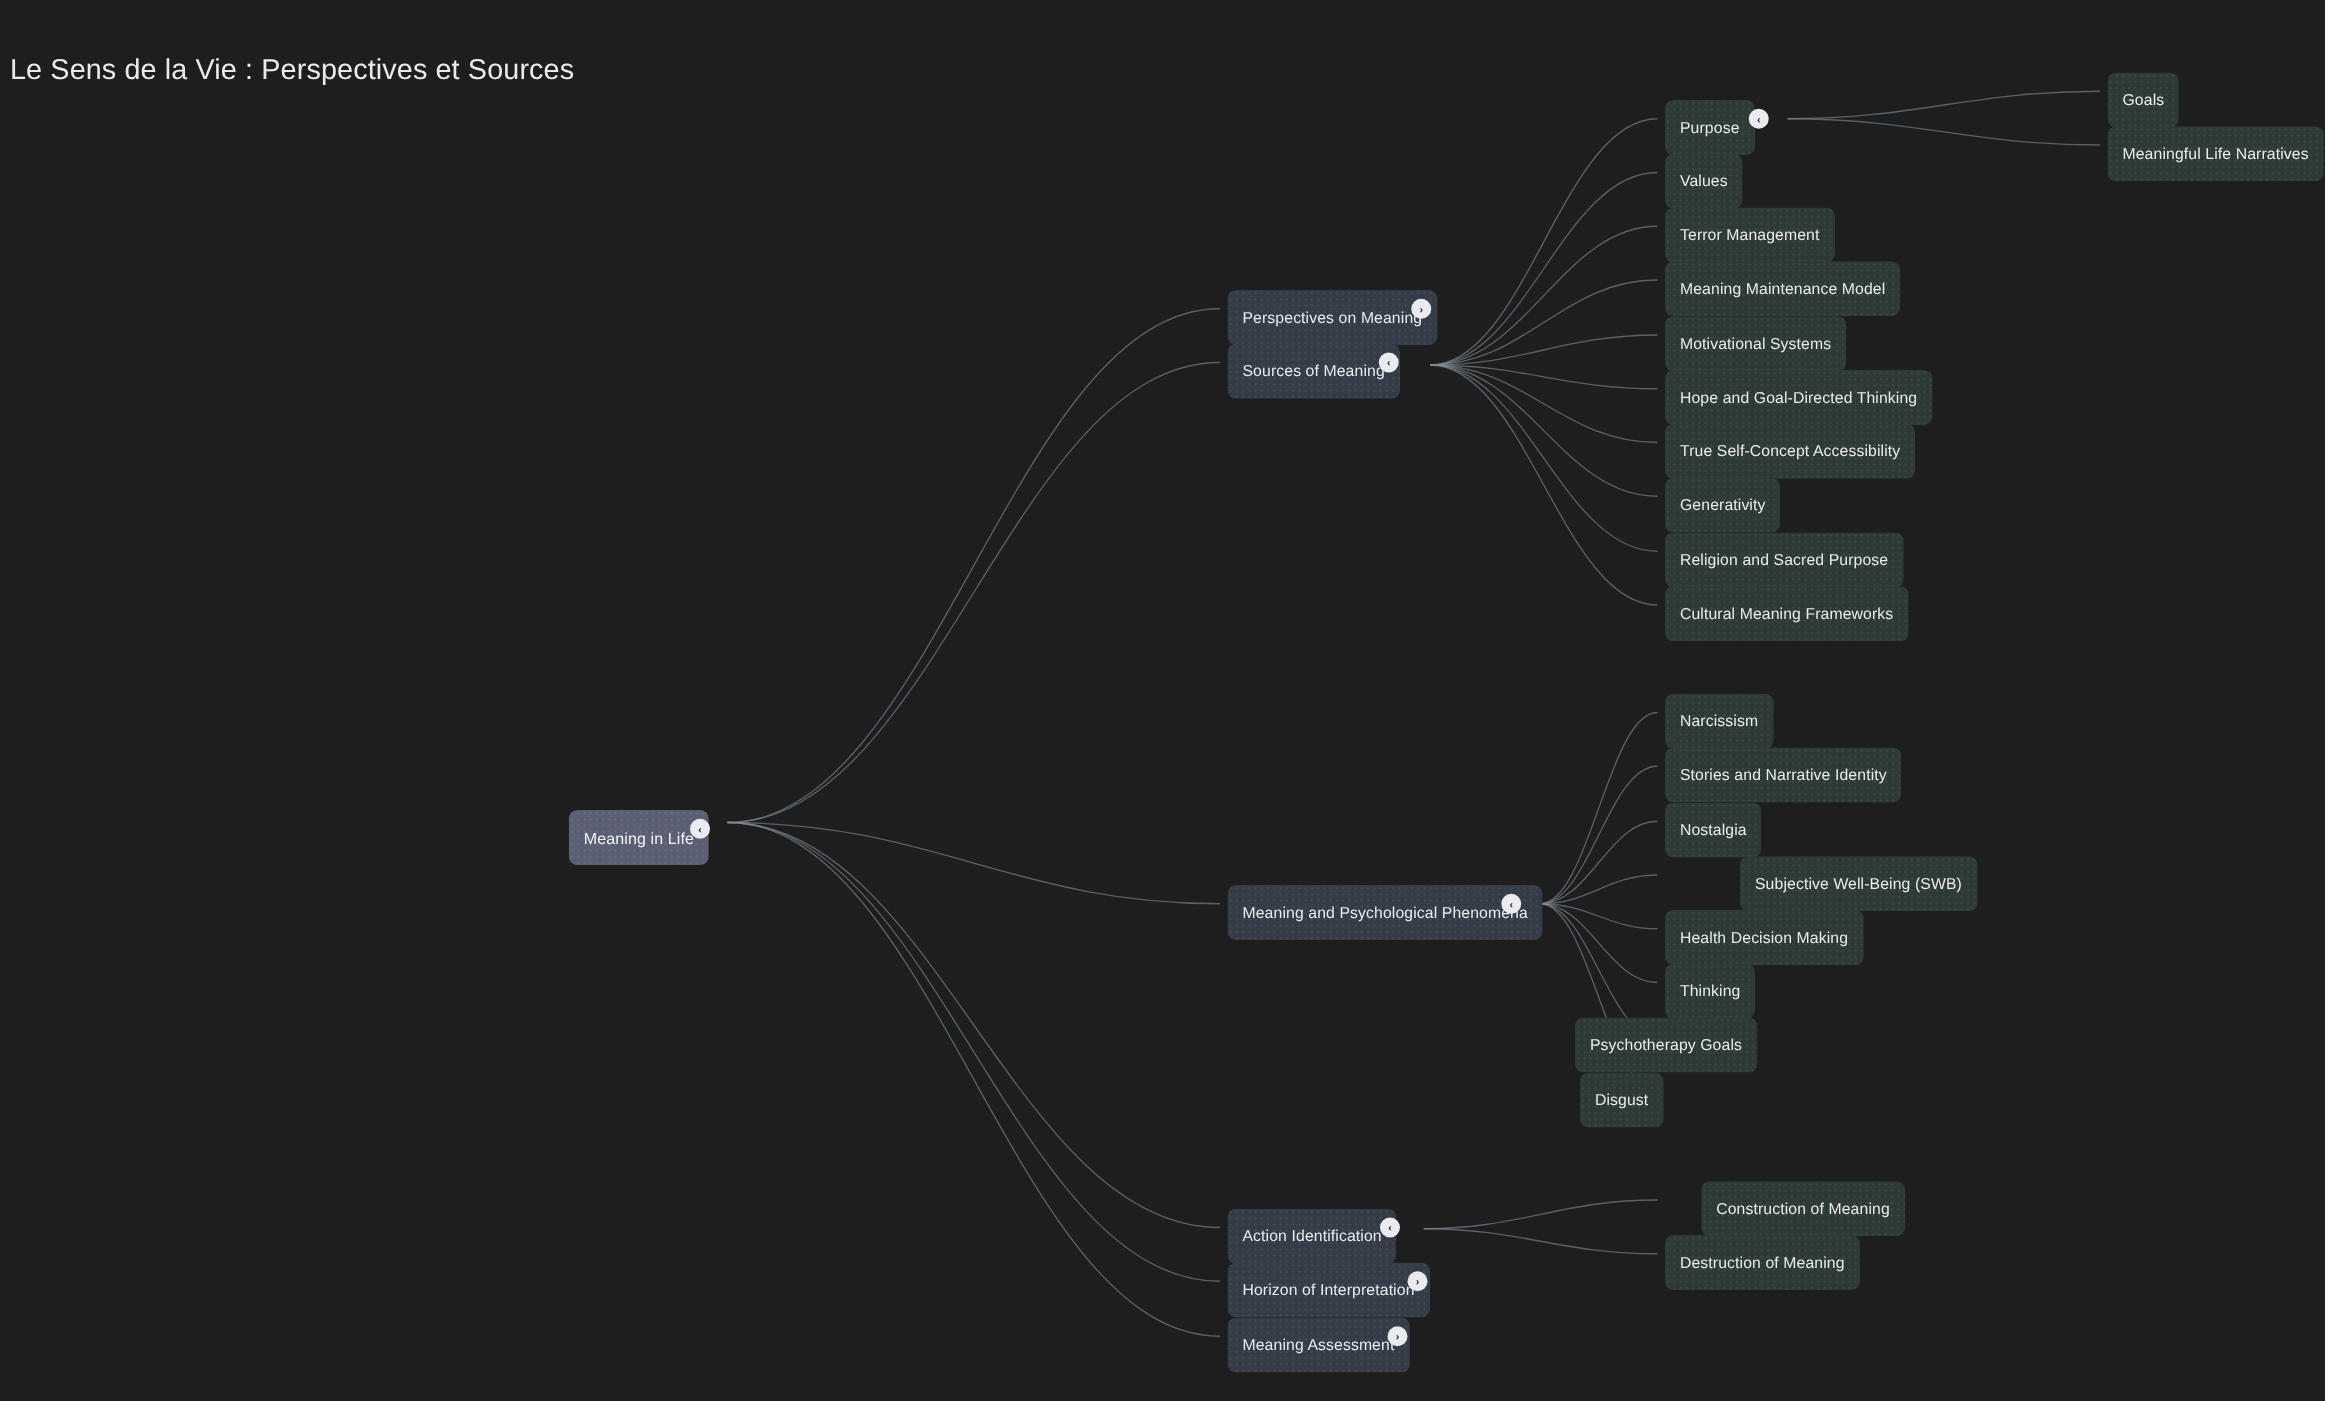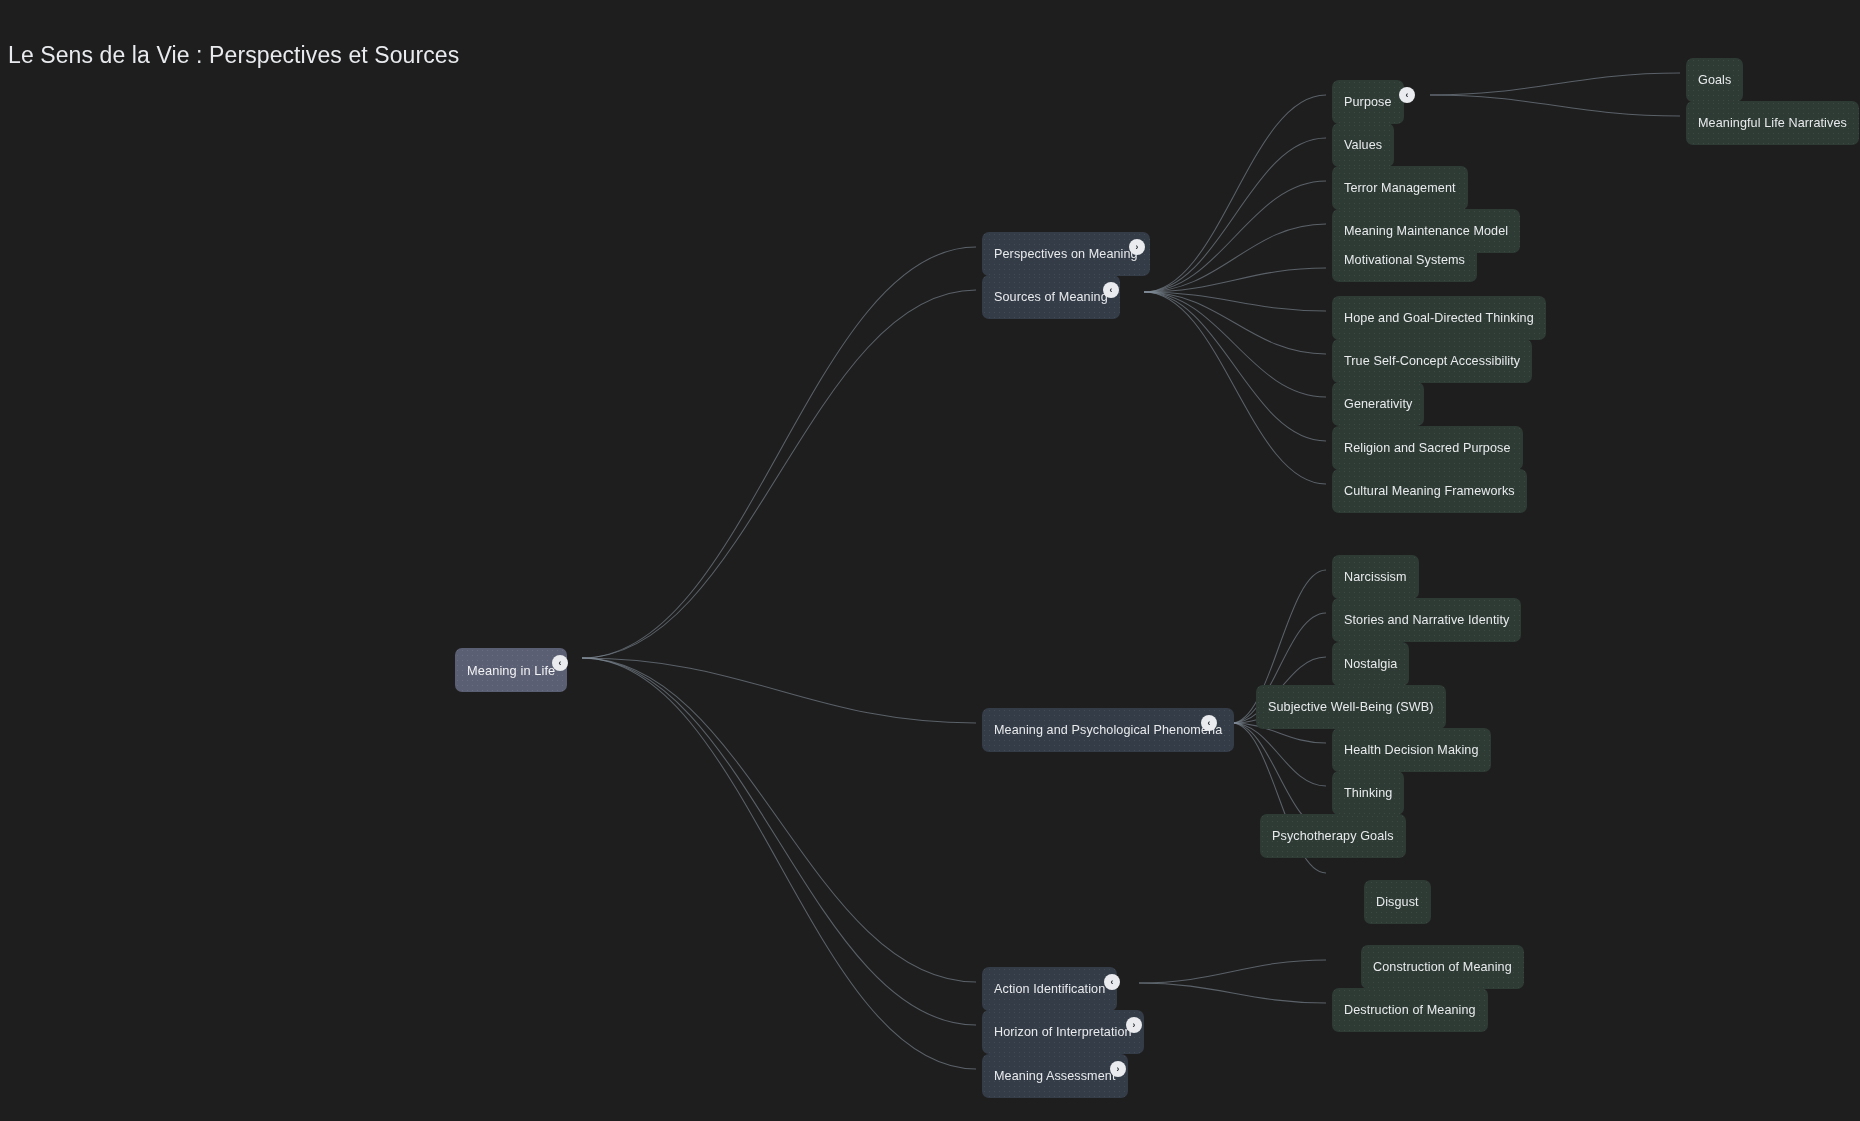--- a/index.html
+++ b/index.html
@@ -150,21 +150,21 @@
       <div class="toggle" style="left: 1399px; top: 87px;">‹</div>
       <div class="node lv2" style="left: 1332px; top: 123px;">
         <span class="lbl">Values</span>
       </div>
       <div class="node lv2" style="left: 1332px; top: 166px;">
         <span class="lbl">Terror Management</span>
       </div>
       <div class="node lv2" style="left: 1332px; top: 209px;">
         <span class="lbl">Meaning Maintenance Model</span>
       </div>
-      <div class="node lv2" style="left: 1332px; top: 238px;">
+      <div class="node lv2" style="left: 1332px; top: 253px;">
         <span class="lbl">Motivational Systems</span>
       </div>
       <div class="node lv2" style="left: 1332px; top: 296px;">
         <span class="lbl">Hope and Goal-Directed Thinking</span>
       </div>
       <div class="node lv2" style="left: 1332px; top: 339px;">
         <span class="lbl">True Self-Concept Accessibility</span>
       </div>
       <div class="node lv2" style="left: 1332px; top: 382px;">
         <span class="lbl">Generativity</span>
@@ -183,33 +183,33 @@
       </div>
       <div class="node lv2" style="left: 1332px; top: 555px;">
         <span class="lbl">Narcissism</span>
       </div>
       <div class="node lv2" style="left: 1332px; top: 598px; justify-content: center;">
         <span class="lbl">Stories and Narrative Identity</span>
       </div>
       <div class="node lv2" style="left: 1332px; top: 642px;">
         <span class="lbl">Nostalgia</span>
       </div>
-      <div class="node lv2" style="left: 1256px; top: 685px;">
+      <div class="node lv2" style="left: 1392px; top: 685px;">
         <span class="lbl">Subjective Well-Being (SWB)</span>
       </div>
       <div class="node lv2" style="left: 1332px; top: 728px;">
         <span class="lbl">Health Decision Making</span>
       </div>
       <div class="node lv2" style="left: 1332px; top: 771px;">
         <span class="lbl">Thinking</span>
       </div>
       <div class="node lv2" style="left: 1260px; top: 814px;">
         <span class="lbl">Psychotherapy Goals</span>
       </div>
-      <div class="node lv2" style="left: 1364px; top: 858px; margin-top: 22px;">
+      <div class="node lv2" style="left: 1264px; top: 858px;">
         <span class="lbl">Disgust</span>
       </div>
       <div class="node lv2" style="left: 1332px; top: 945px; margin-left: 29px;">
         <span class="lbl">Construction of Meaning</span>
       </div>
       <div class="node lv2" style="left: 1332px; top: 988px;">
         <span class="lbl">Destruction of Meaning</span>
       </div>
     </div>
 

